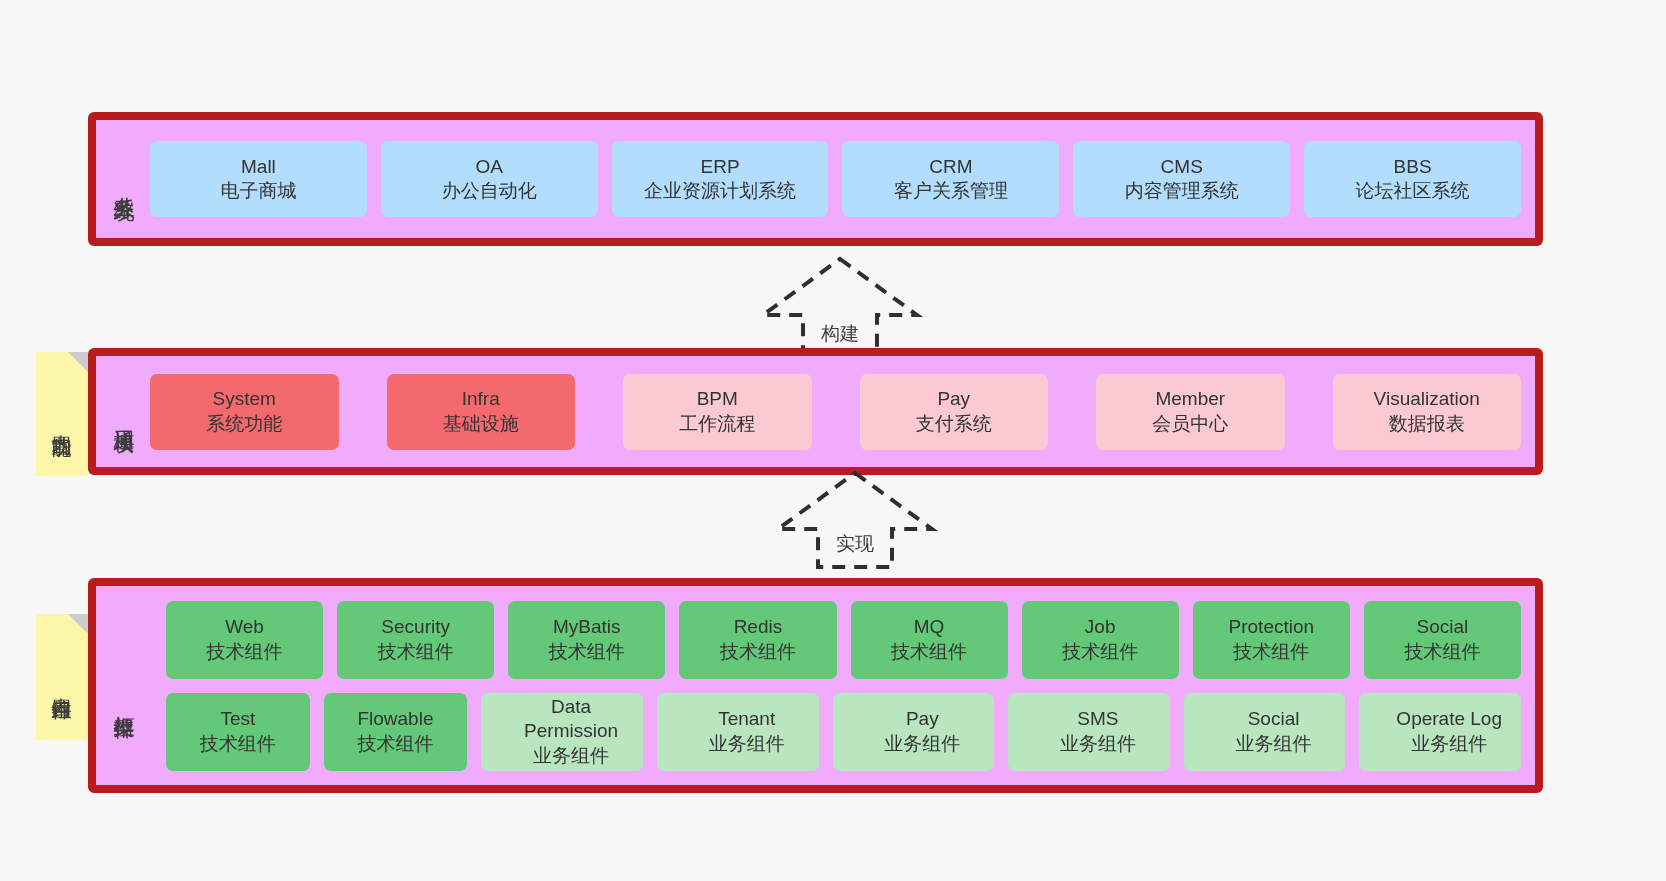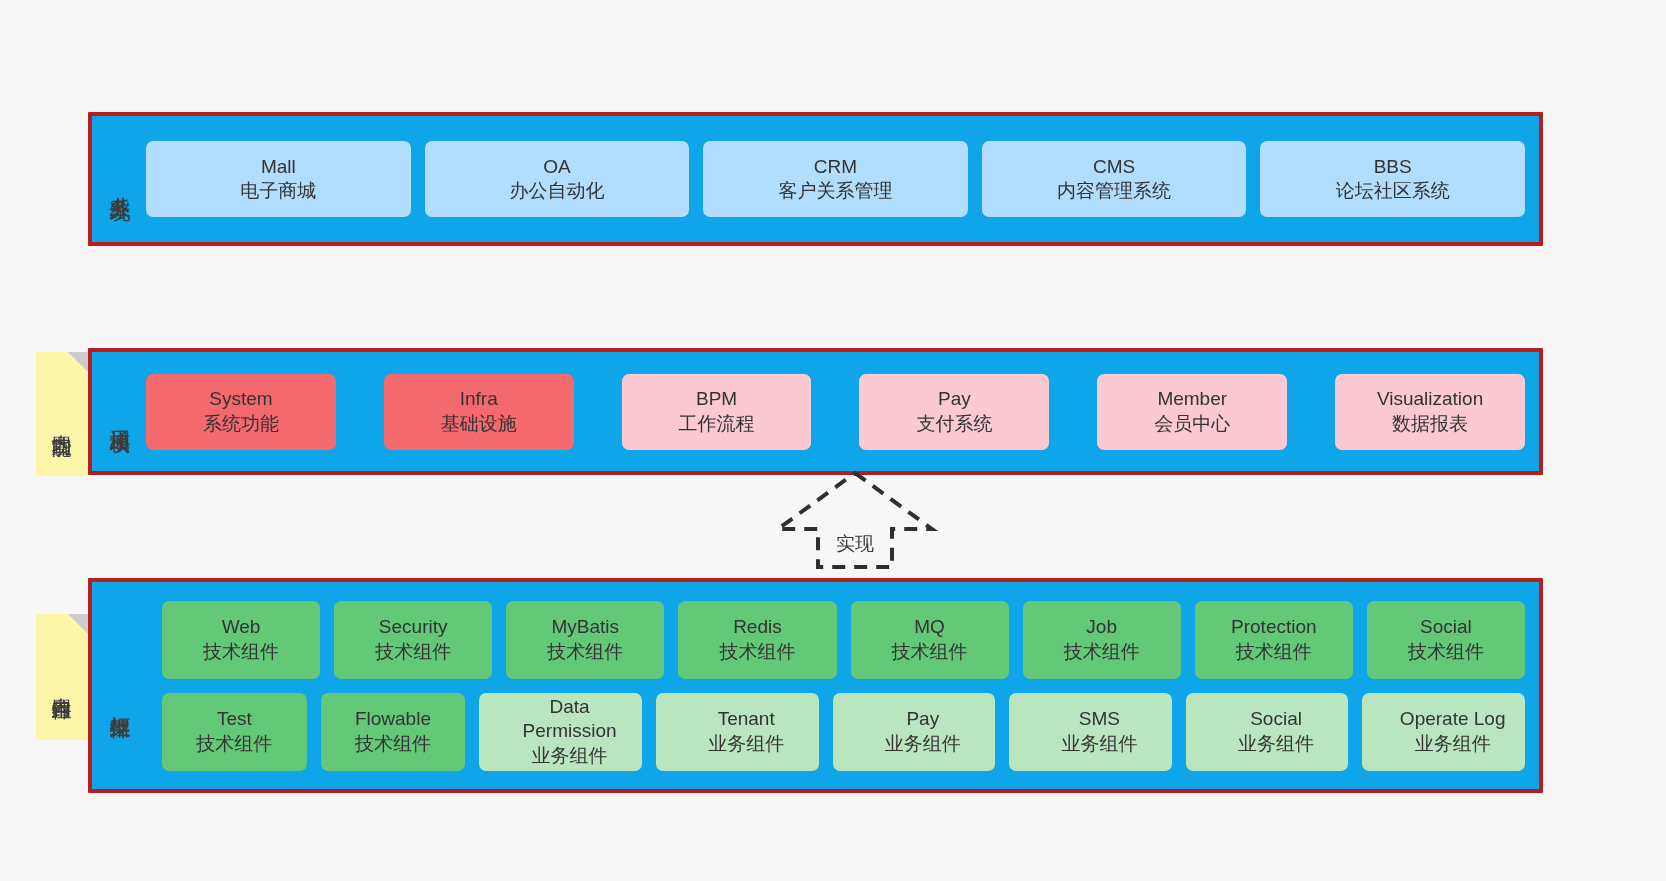--- a/index.html
+++ b/index.html
@@ -17,23 +17,23 @@
   }
 
   .canvas {
     position: absolute;
     inset: 0;
   }
 
   
   .layer {
     position: absolute;
-    background: #0ea5e9;
-    border: 4px solid #b91c1c;
-    border-radius: 1px;
+    background: #f0abfc;
+    border: 8px solid #b91c1c;
+    border-radius: 6px;
     box-sizing: border-box;
     display: flex;
     flex-direction: row;
     align-items: stretch;
   }
 
   .layer-title {
     flex: 0 0 auto;
     width: 40px;
     display: flex;
@@ -173,35 +173,45 @@
       <div class="card-row">
         <div class="card c-blue">
           <span class="c-title">Mall</span>
           <span class="c-sub">电子商城</span>
         </div>
         <div class="card c-blue">
           <span class="c-title">OA</span>
           <span class="c-sub">办公自动化</span>
         </div>
         <div class="card c-blue">
+          <span class="c-title">ERP</span>
+          <span class="c-sub">企业资源计划系统</span>
+        </div>
+        <div class="card c-blue">
           <span class="c-title">CRM</span>
           <span class="c-sub">客户关系管理</span>
         </div>
         <div class="card c-blue">
           <span class="c-title">CMS</span>
           <span class="c-sub">内容管理系统</span>
         </div>
         <div class="card c-blue">
           <span class="c-title">BBS</span>
           <span class="c-sub">论坛社区系统</span>
         </div>
       </div>
     </div>
   </div>
 
+  <div class="arrow-wrap" id="arrow-build">
+    <svg viewBox="0 0 190 100" preserveAspectRatio="none" aria-hidden="true">
+      <path d="M 95 6 L 172 62 L 132 62 L 132 100 L 58 100 L 58 62 L 18 62 Z" fill="none" stroke="#2f2f2f" stroke-width="4" stroke-dasharray="13 9" stroke-linecap="butt" stroke-linejoin="miter"></path>
+    </svg>
+    <div class="arrow-label">构建</div>
+  </div>
 
   <div class="note" id="note-common">
     <span>内置功能</span>
   </div>
 
   <div class="layer" id="layer-common">
     <div class="layer-title">通用模块</div>
     <div class="layer-body">
       <div class="card-row">
         <div class="card c-red">

